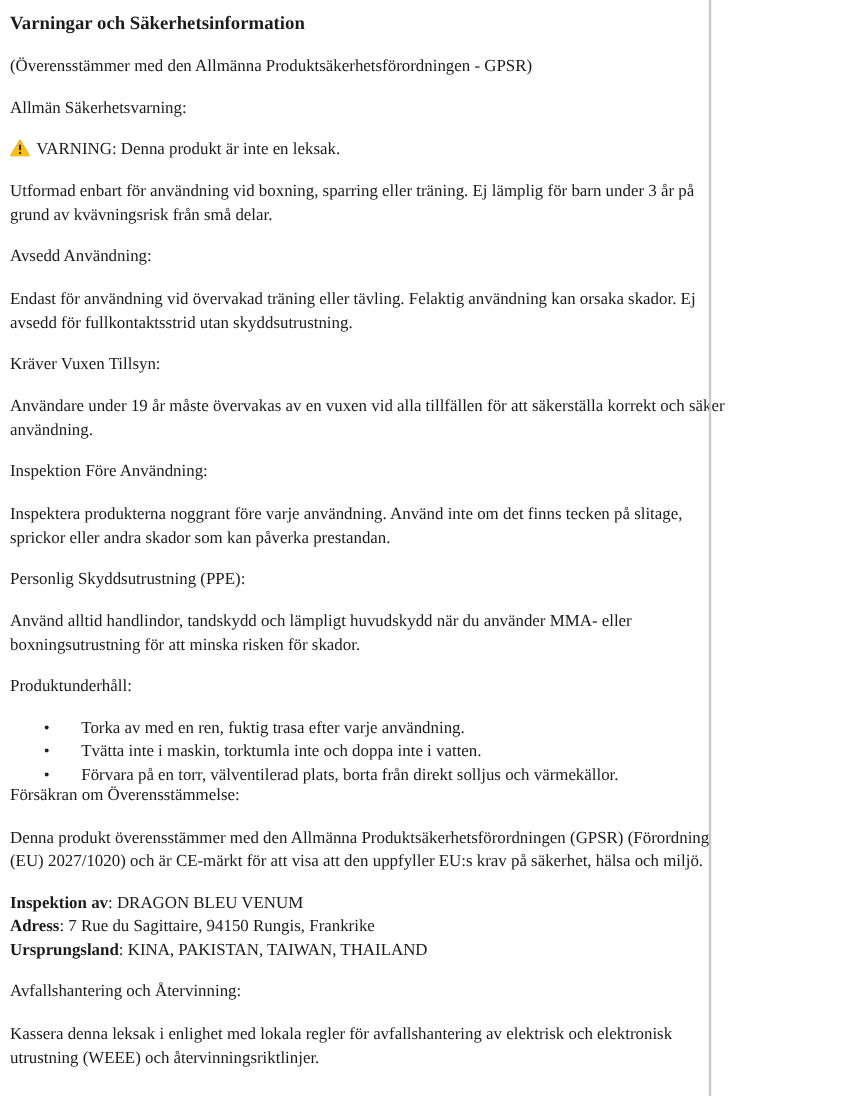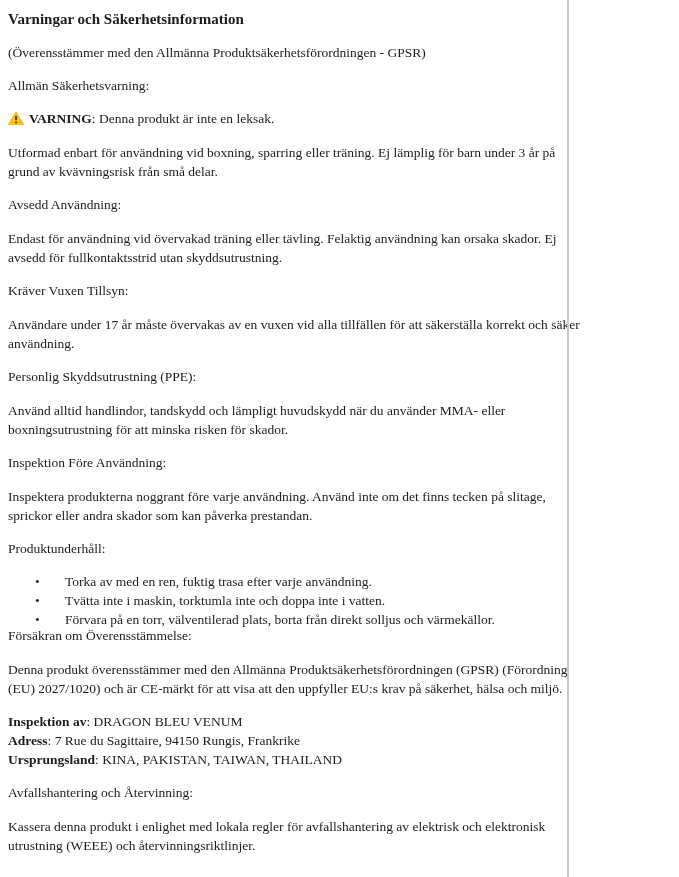--- a/index.html
+++ b/index.html
@@ -24,21 +24,21 @@
   }
   .subtitle { margin: 0 0 14px 0; }
   .sec-heading {
     font-size: 13.5px;
     font-weight: normal;
     margin: 0 0 14px 0;
   }
   .sec-heading.tight { margin-top: -3px; }
   .body-text { margin: 15px 0 14px 0; }
   .warning-line { margin: 0; }
-  .warning-line .w-label { font-weight: bold; margin-top: 27px; }
+  .warning-line .w-label { font-weight: normal; margin-top: 27px; }
   .warning-icon-svg {
     display: inline-block;
     vertical-align: -2px;
     margin-right: 5px;
   }
   ul.bullets {
     list-style: none;
     margin: 0;
     padding: 0;
   }
@@ -84,31 +84,31 @@
       <p class="body-text">Utformad enbart för användning vid boxning, sparring eller träning. Ej lämplig för barn under 3 år på grund av kvävningsrisk från små delar.</p>
     </div>
 
     <div class="sec">
       <h2 class="sec-heading">Avsedd Användning:</h2>
       <p class="body-text">Endast för användning vid övervakad träning eller tävling. Felaktig användning kan orsaka skador. Ej avsedd för fullkontaktsstrid utan skyddsutrustning.</p>
     </div>
 
     <div class="sec">
       <h2 class="sec-heading">Kräver Vuxen Tillsyn:</h2>
-      <p class="body-text">Användare under 17 år måste övervakas av en vuxen vid alla tillfällen för att säkerställa korrekt och säker användning.</p>
+      <p class="body-text">Användare under 19 år måste övervakas av en vuxen vid alla tillfällen för att säkerställa korrekt och säker användning.</p>
+    </div>
+
+    <div class="sec">
+      <h2 class="sec-heading">Inspektion Före Användning:</h2>
+      <p class="body-text">Inspektera produkterna noggrant före varje användning. Använd inte om det finns tecken på slitage, sprickor eller andra skador som kan påverka prestandan.</p>
     </div>
 
     <div class="sec">
       <h2 class="sec-heading">Personlig Skyddsutrustning (PPE):</h2>
       <p class="body-text">Använd alltid handlindor, tandskydd och lämpligt huvudskydd när du använder MMA- eller boxningsutrustning för att minska risken för skador.</p>
-    </div>
-
-    <div class="sec">
-      <h2 class="sec-heading">Inspektion Före Användning:</h2>
-      <p class="body-text">Inspektera produkterna noggrant före varje användning. Använd inte om det finns tecken på slitage, sprickor eller andra skador som kan påverka prestandan.</p>
     </div>
 
     <div class="sec">
       <h2 class="sec-heading">Produktunderhåll:</h2>
       <ul class="bullets">
         <li>
           <span class="bullet-glyph">•</span>
           <span>Torka av med en ren, fuktig trasa efter varje användning.</span>
         </li>
         <li>
@@ -136,19 +136,19 @@
           <span class="f-label">Adress</span><span>: </span><span>7 Rue du Sagittaire, 94150 Rungis, Frankrike</span>
         </div>
         <div class="field-line">
           <span class="f-label">Ursprungsland</span><span>: </span><span>KINA, PAKISTAN, TAIWAN, THAILAND</span>
         </div>
       </div>
     </div>
 
     <div class="sec">
       <h2 class="sec-heading">Avfallshantering och Återvinning:</h2>
-      <p class="body-text">Kassera denna produkt i enlighet med lokala regler för avfallshantering av elektrisk och elektronisk utrustning (WEEE) och återvinningsriktlinjer.</p>
+      <p class="body-text">Kassera denna leksak i enlighet med lokala regler för avfallshantering av elektrisk och elektronisk utrustning (WEEE) och återvinningsriktlinjer.</p>
     </div>
 
   </div>
 
   <div class="right-divider"></div>
 </div>
 
 </body></html>

